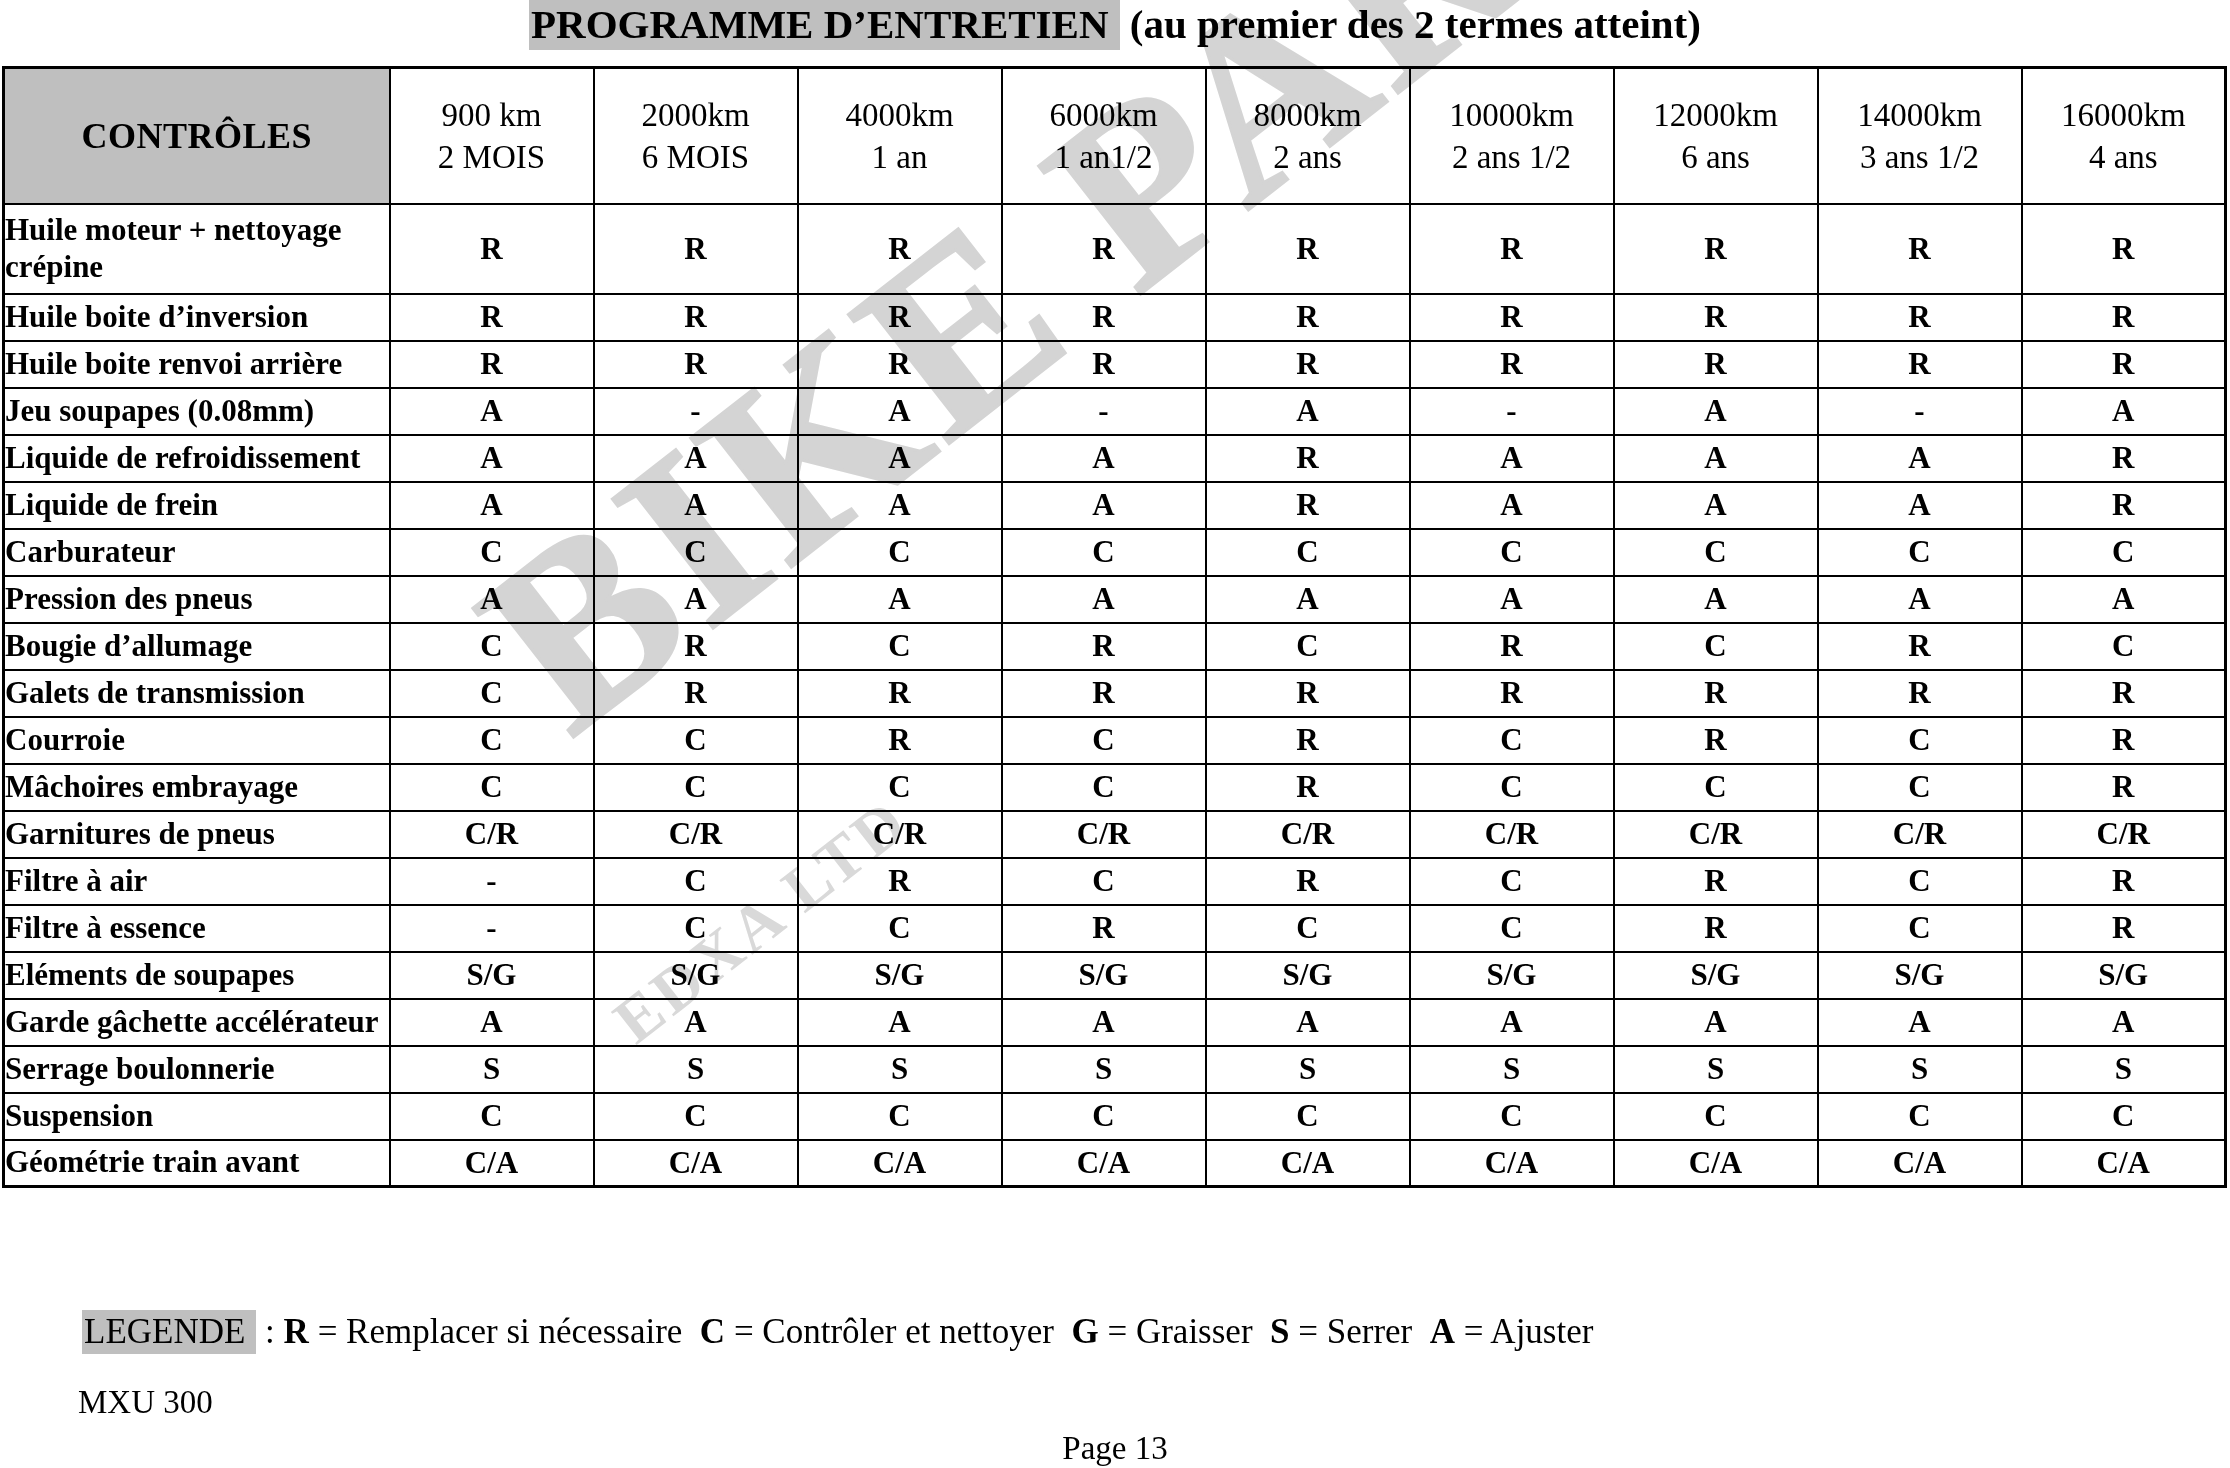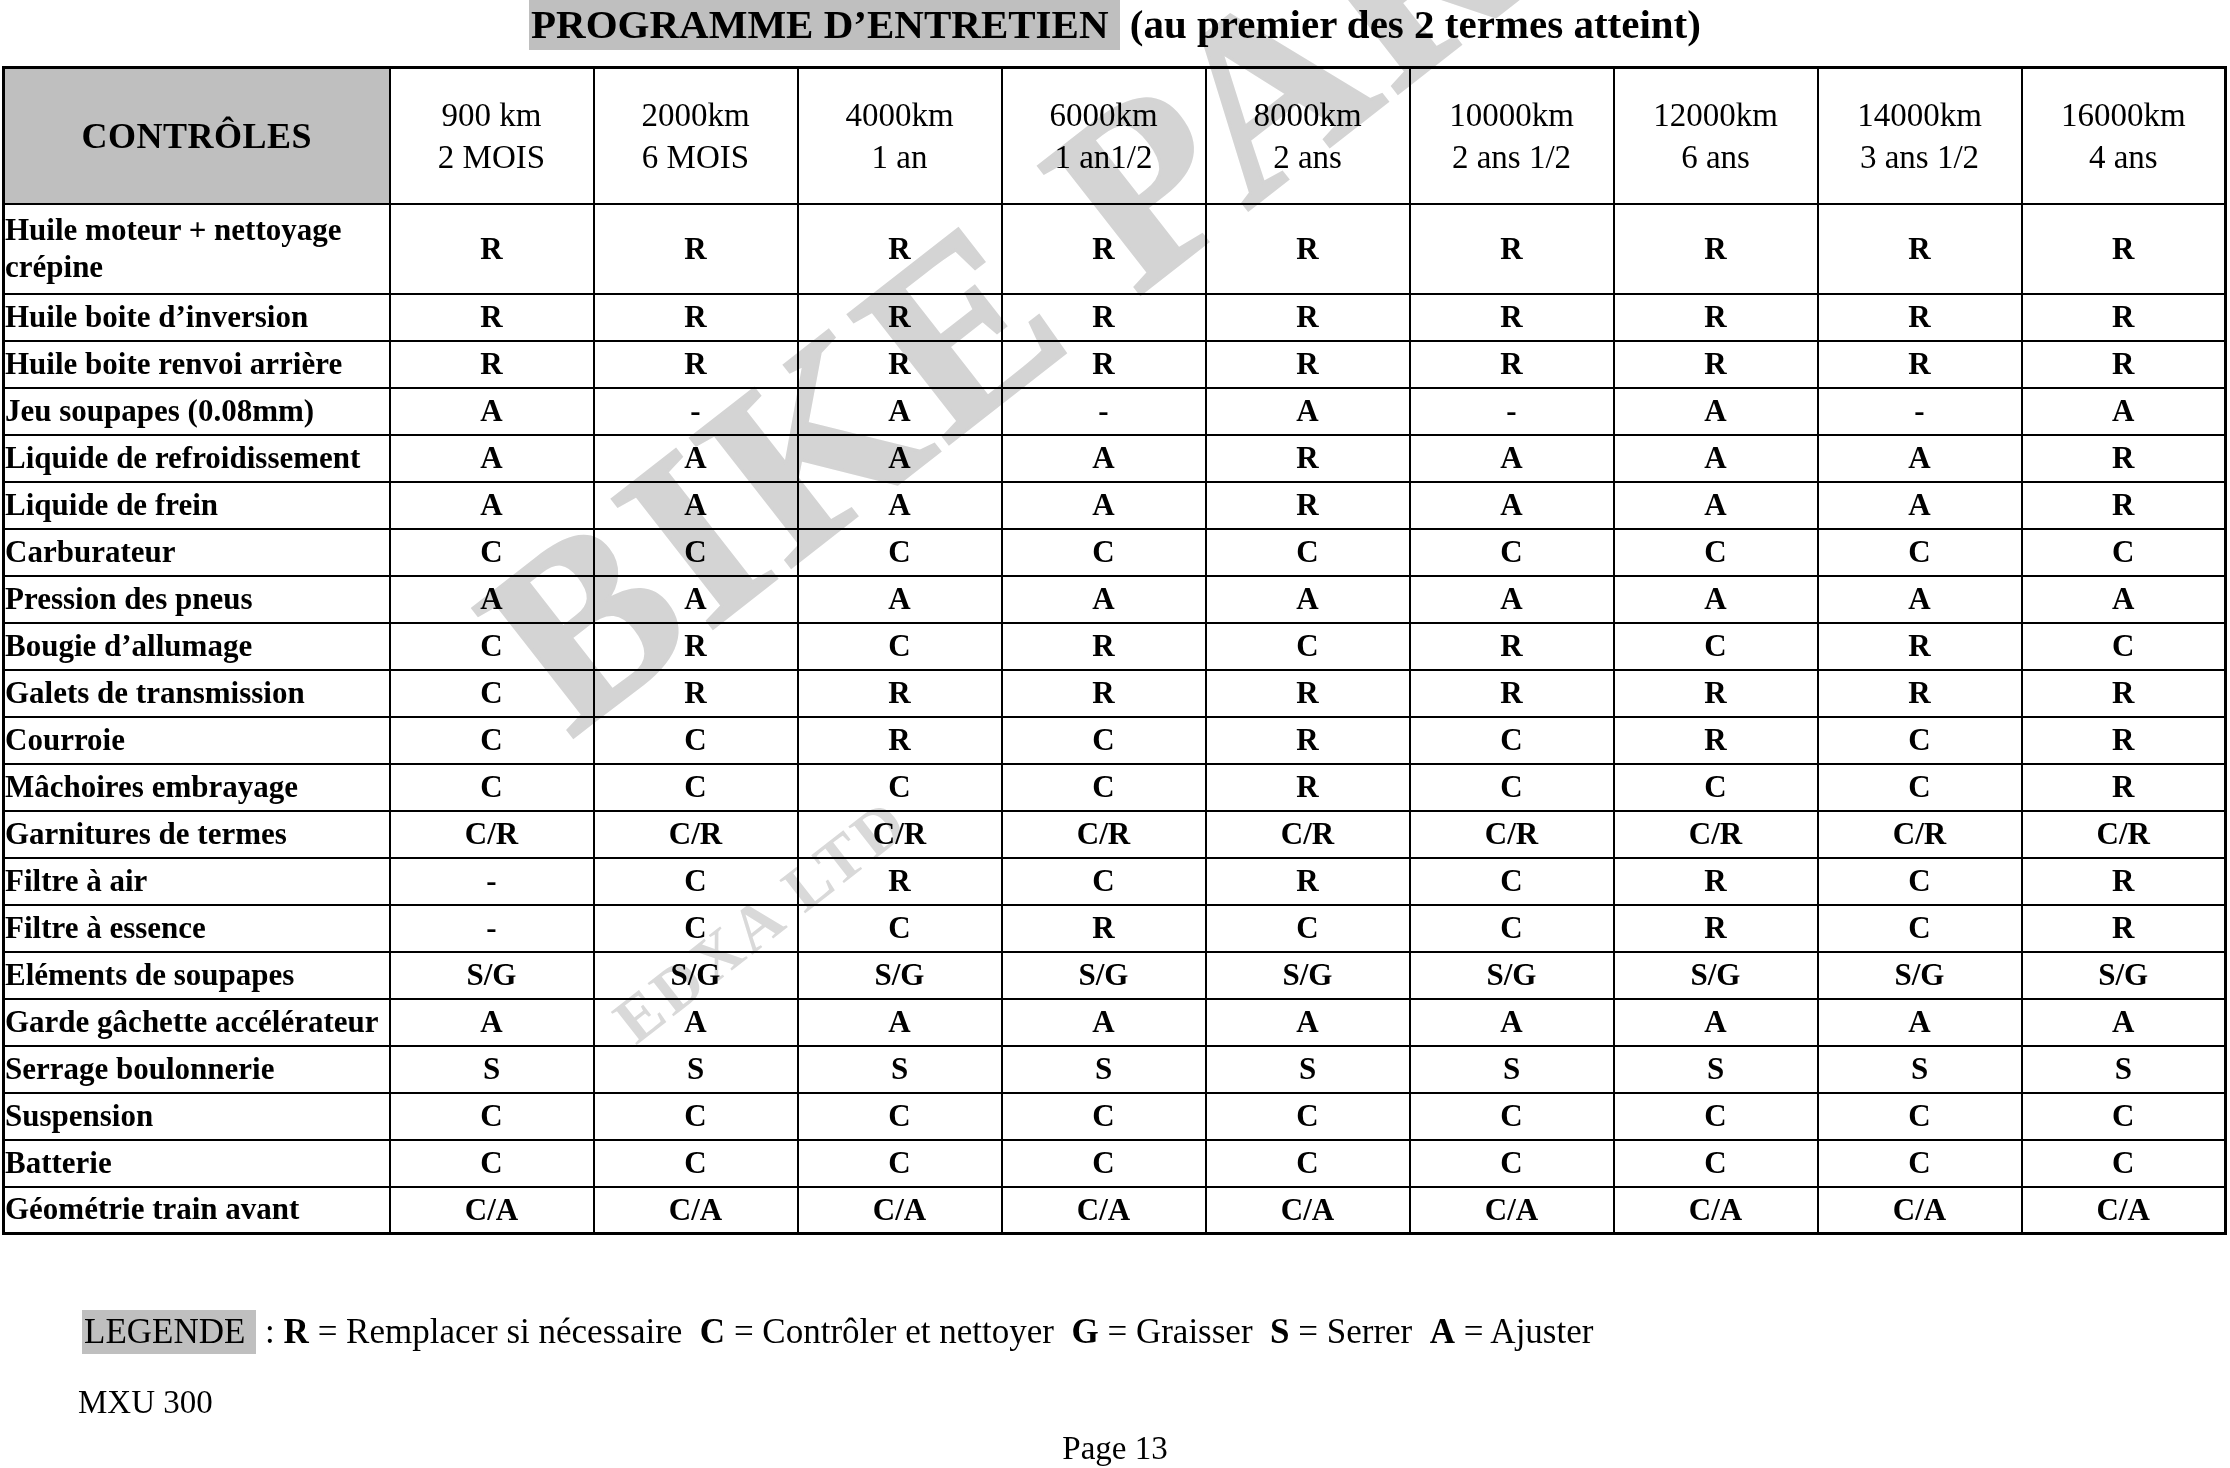--- a/index.html
+++ b/index.html
@@ -361,21 +361,21 @@
           <td class="val">C</td>
           <td class="val">C</td>
           <td class="val">C</td>
           <td class="val">R</td>
           <td class="val">C</td>
           <td class="val">C</td>
           <td class="val">C</td>
           <td class="val">R</td>
         </tr>
         <tr>
-          <td class="row-label">Garnitures de termes</td>
+          <td class="row-label">Garnitures de pneus</td>
           <td class="val">C/R</td>
           <td class="val">C/R</td>
           <td class="val">C/R</td>
           <td class="val">C/R</td>
           <td class="val">C/R</td>
           <td class="val">C/R</td>
           <td class="val">C/R</td>
           <td class="val">C/R</td>
           <td class="val">C/R</td>
         </tr>
@@ -434,32 +434,20 @@
           <td class="val">S</td>
           <td class="val">S</td>
           <td class="val">S</td>
           <td class="val">S</td>
           <td class="val">S</td>
           <td class="val">S</td>
           <td class="val">S</td>
         </tr>
         <tr>
           <td class="row-label">Suspension</td>
-          <td class="val">C</td>
-          <td class="val">C</td>
-          <td class="val">C</td>
-          <td class="val">C</td>
-          <td class="val">C</td>
-          <td class="val">C</td>
-          <td class="val">C</td>
-          <td class="val">C</td>
-          <td class="val">C</td>
-        </tr>
-        <tr>
-          <td class="row-label">Batterie</td>
           <td class="val">C</td>
           <td class="val">C</td>
           <td class="val">C</td>
           <td class="val">C</td>
           <td class="val">C</td>
           <td class="val">C</td>
           <td class="val">C</td>
           <td class="val">C</td>
           <td class="val">C</td>
         </tr>

